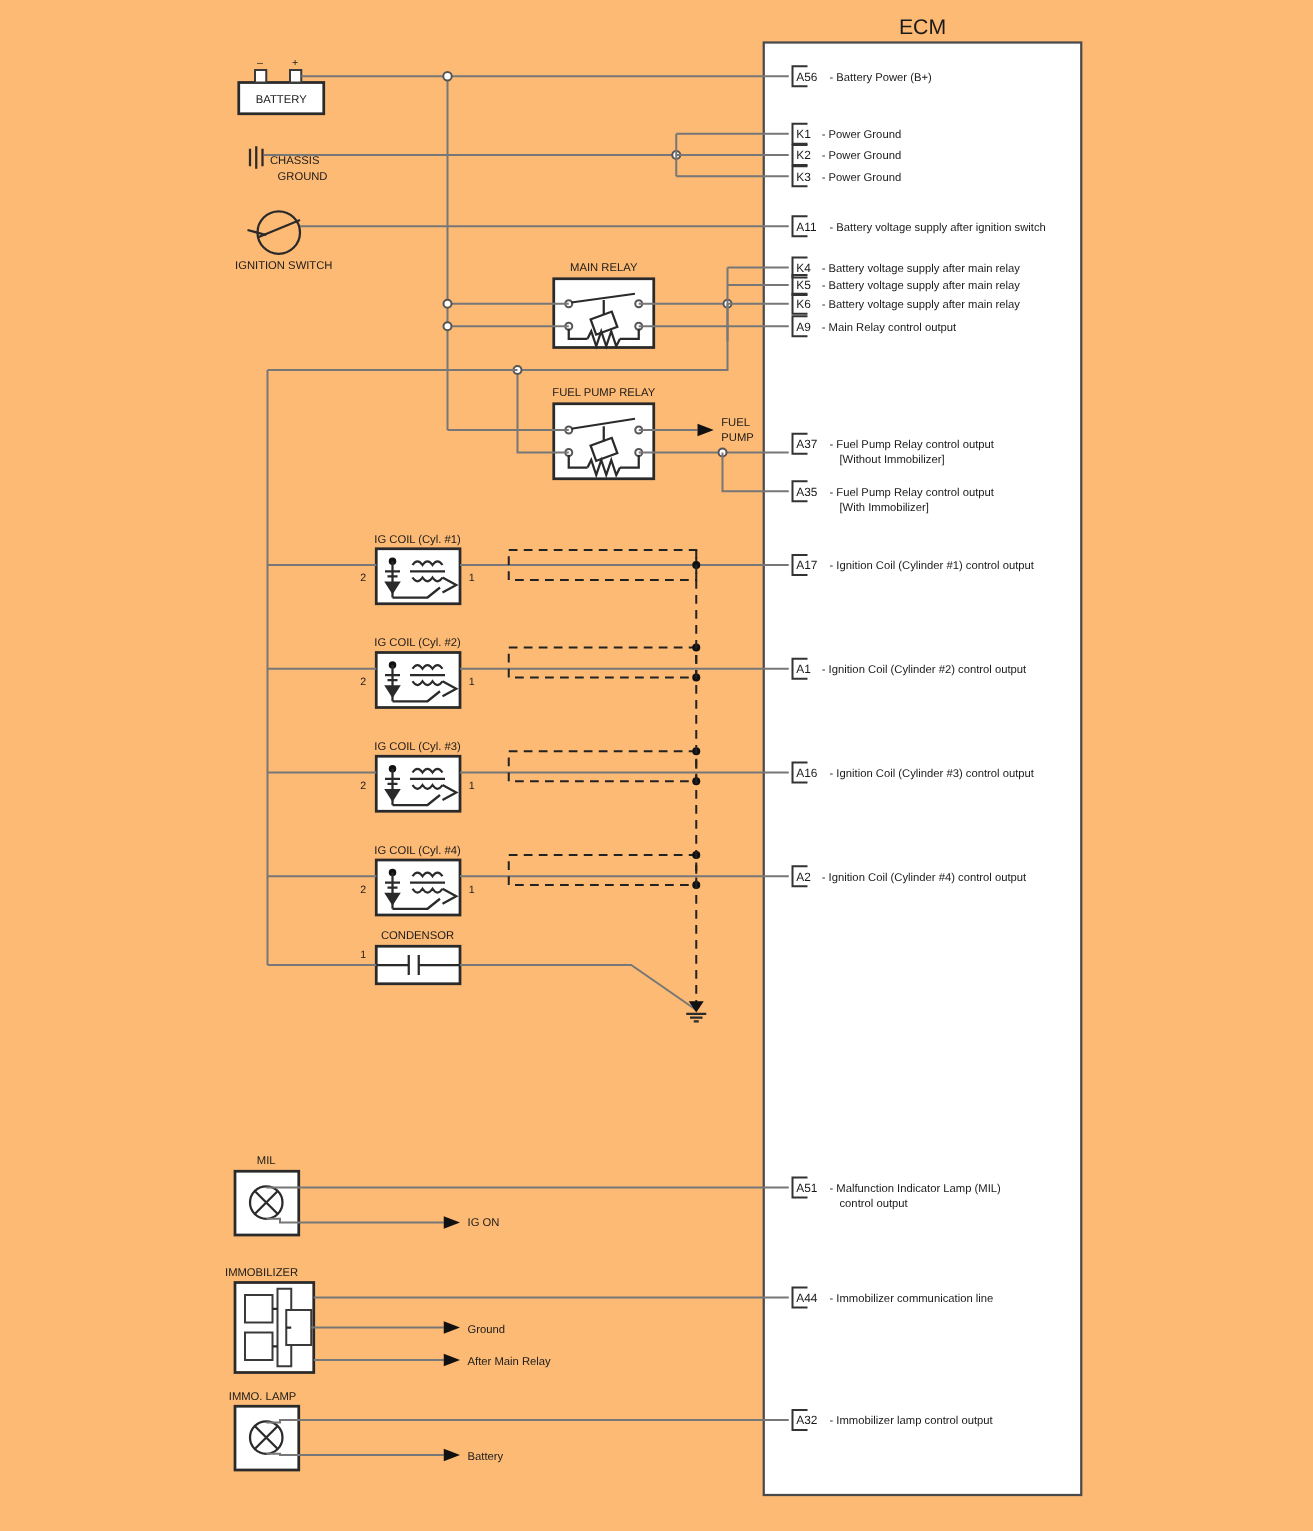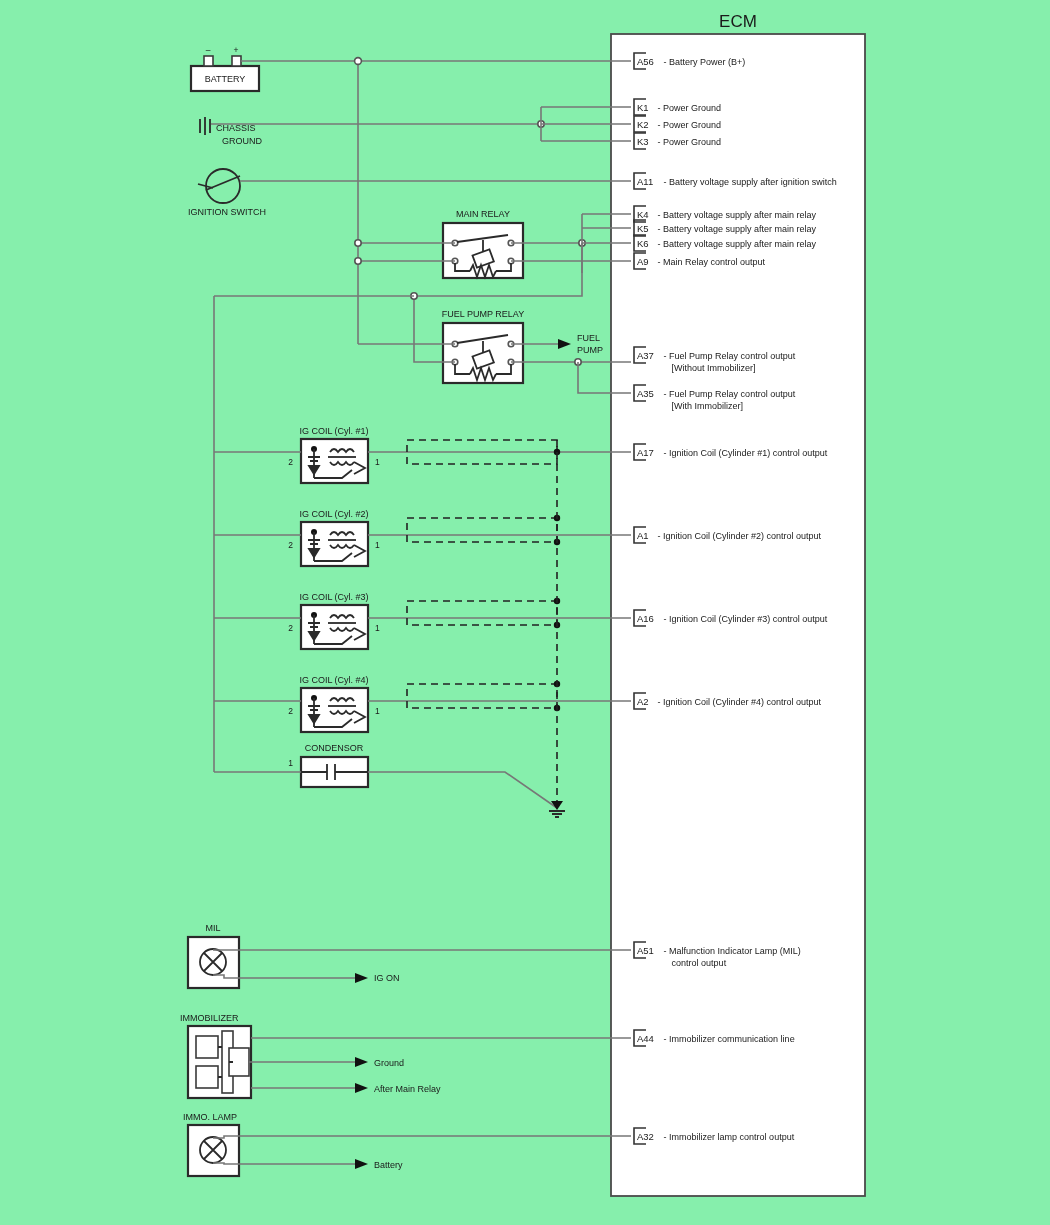--- a/index.html
+++ b/index.html
@@ -1,18 +1,18 @@
 <!DOCTYPE html>
 <html><head>
 <meta charset="utf-8">
 <title>ECM Wiring Diagram</title>
 <style>
   html,body{margin:0;padding:0;background:#ffffff;}
   body{font-family:"Liberation Sans",sans-serif;}
-  #root{position:relative;width:1050px;height:1225px;background:#86efac;overflow:hidden;}
+  #root{position:relative;width:1050px;height:1225px;background:#fdba74;overflow:hidden;}
   svg.sheet{position:absolute;left:0;top:0;width:1050px;height:1225px;}
   text{font-family:"Liberation Sans",sans-serif;fill:#1a1a1a;}
   .wire{stroke:#777777;stroke-width:1.6;fill:none;}
   .box{stroke:#2a2a2a;stroke-width:2.2;fill:#ffffff;}
   .box-thin{stroke:#3a3a3a;stroke-width:1.6;fill:#ffffff;}
   .ecmbox{stroke:#4a4a4a;stroke-width:1.8;fill:#ffffff;}
   .sym{stroke:#2a2a2a;stroke-width:1.8;fill:none;}
   .sym-f{stroke:#2a2a2a;stroke-width:1.8;fill:#2a2a2a;}
   .node-open{stroke:#555555;stroke-width:1.6;fill:#ffffff;}
   .node-fill{fill:#111111;}

